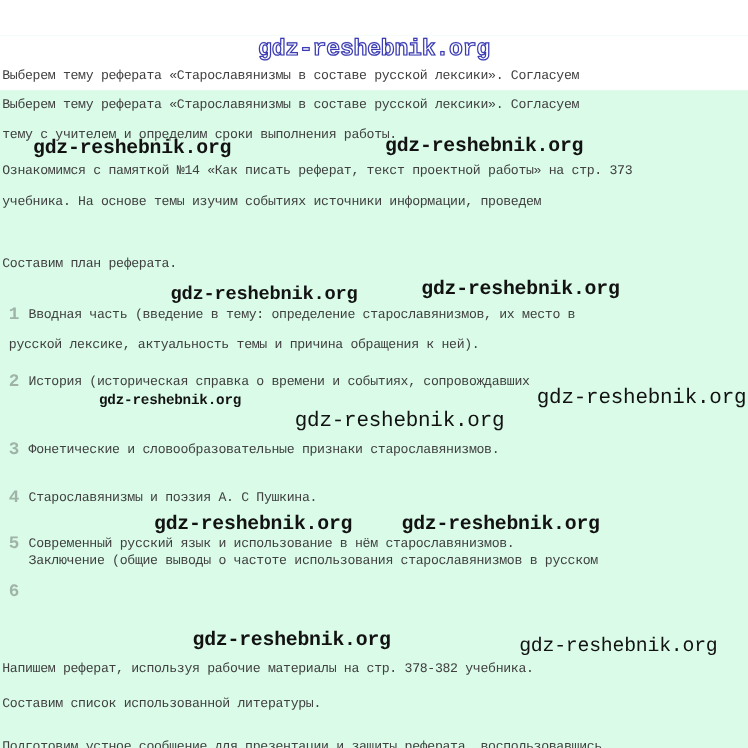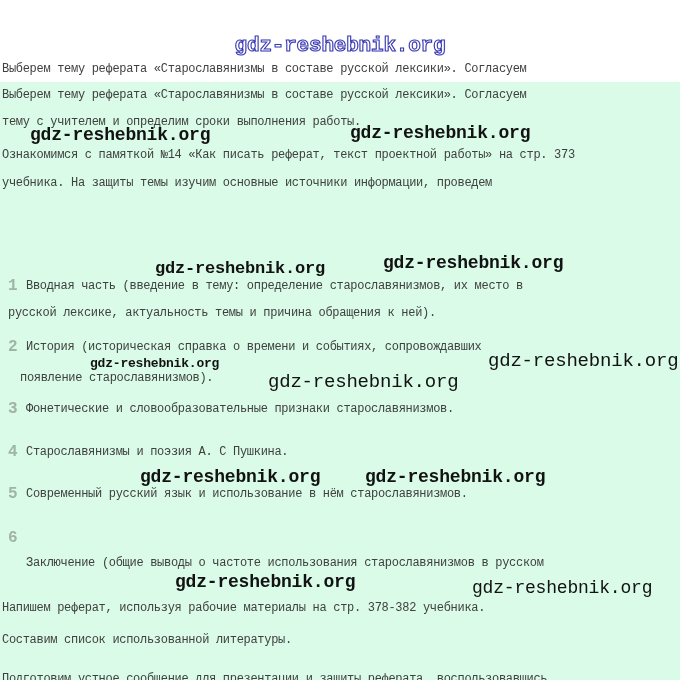--- a/index.html
+++ b/index.html
@@ -57,51 +57,51 @@
   <div class="wm wm-outline" style="left:50%;top:2px;transform:translateX(-50%);">gdz-reshebnik.org</div>
 
   <div class="line" style="left:2px;top:27px;">Выберем тему реферата «Старославянизмы в составе русской лексики». Согласуем</div>
   <div class="line" style="left:2px;top:53px;">Выберем тему реферата «Старославянизмы в составе русской лексики». Согласуем</div>
   <div class="line" style="left:2px;top:80px;">тему с учителем и определим сроки выполнения работы.</div>
 
   <div class="wm wm-b" style="left:30px;top:93px;">gdz-reshebnik.org</div>
   <div class="wm wm-b" style="left:350px;top:91px;">gdz-reshebnik.org</div>
 
   <div class="line" style="left:2px;top:113px;">Ознакомимся с памяткой №14 «Как писать реферат, текст проектной работы» на стр. 373</div>
-  <div class="line" style="left:2px;top:141px;">учебника. На защиты темы изучим основные источники информации, проведем</div>
+  <div class="line" style="left:2px;top:141px;">учебника. На основе темы изучим событиях источники информации, проведем</div>
 
+  <div class="line" style="left:2px;top:198px;">Составим план реферата.</div>
 
   <div class="wm wm-b" style="left:155px;top:227px;font-size:17px;">gdz-reshebnik.org</div>
   <div class="wm wm-b" style="left:383px;top:221px;">gdz-reshebnik.org</div>
 
   <div class="num" style="left:8px;top:244px;">1</div>
   <div class="line" style="left:26px;top:244px;">Вводная часть (введение в тему: определение старославянизмов, их место в</div>
   <div class="line" style="left:8px;top:271px;">русской лексике, актуальность темы и причина обращения к ней).</div>
 
   <div class="num" style="left:8px;top:305px;">2</div>
   <div class="line" style="left:26px;top:305px;">История (историческая справка о времени и событиях, сопровождавших</div>
   <div class="wm wm-s" style="left:90px;top:324px;">gdz-reshebnik.org</div>
   <div class="wm wm-n" style="left:488px;top:318px;font-size:19px;">gdz-reshebnik.org</div>
-  <div class="line" style="left:20px;top:336px;">появление старославянизмов).</div>
   <div class="wm wm-n" style="left:268px;top:339px;font-size:19px;">gdz-reshebnik.org</div>
 
   <div class="num" style="left:8px;top:367px;">3</div>
   <div class="line" style="left:26px;top:367px;">Фонетические и словообразовательные признаки старославянизмов.</div>
 
   <div class="num" style="left:8px;top:410px;">4</div>
   <div class="line" style="left:26px;top:410px;">Старославянизмы и поэзия А. С Пушкина.</div>
 
   <div class="wm wm-b" style="left:140px;top:435px;">gdz-reshebnik.org</div>
   <div class="wm wm-b" style="left:365px;top:435px;">gdz-reshebnik.org</div>
 
   <div class="num" style="left:8px;top:452px;">5</div>
   <div class="line" style="left:26px;top:452px;">Современный русский язык и использование в нём старославянизмов.</div>
 
   <div class="num" style="left:8px;top:496px;">6</div>
-  <div class="line" style="left:26px;top:521px;">Заключение (общие выводы о частоте использования старославянизмов в русском</div>
+  <div class="line" style="left:26px;top:468px;">Заключение (общие выводы о частоте использования старославянизмов в русском</div>
 
   <div class="wm wm-b" style="left:175px;top:540px;">gdz-reshebnik.org</div>
   <div class="wm wm-n" style="left:472px;top:546px;">gdz-reshebnik.org</div>
 
   <div class="line" style="left:2px;top:566px;">Напишем реферат, используя рабочие материалы на стр. 378-382 учебника.</div>
   <div class="line" style="left:2px;top:598px;">Составим список использованной литературы.</div>
   <div class="line" style="left:2px;top:637px;">Подготовим устное сообщение для презентации и защиты реферата, воспользовавшись</div>
   <div class="line" style="left:2px;top:658px;">памяткой №15 на стр. 374 учебника.</div>
 
 </div>

